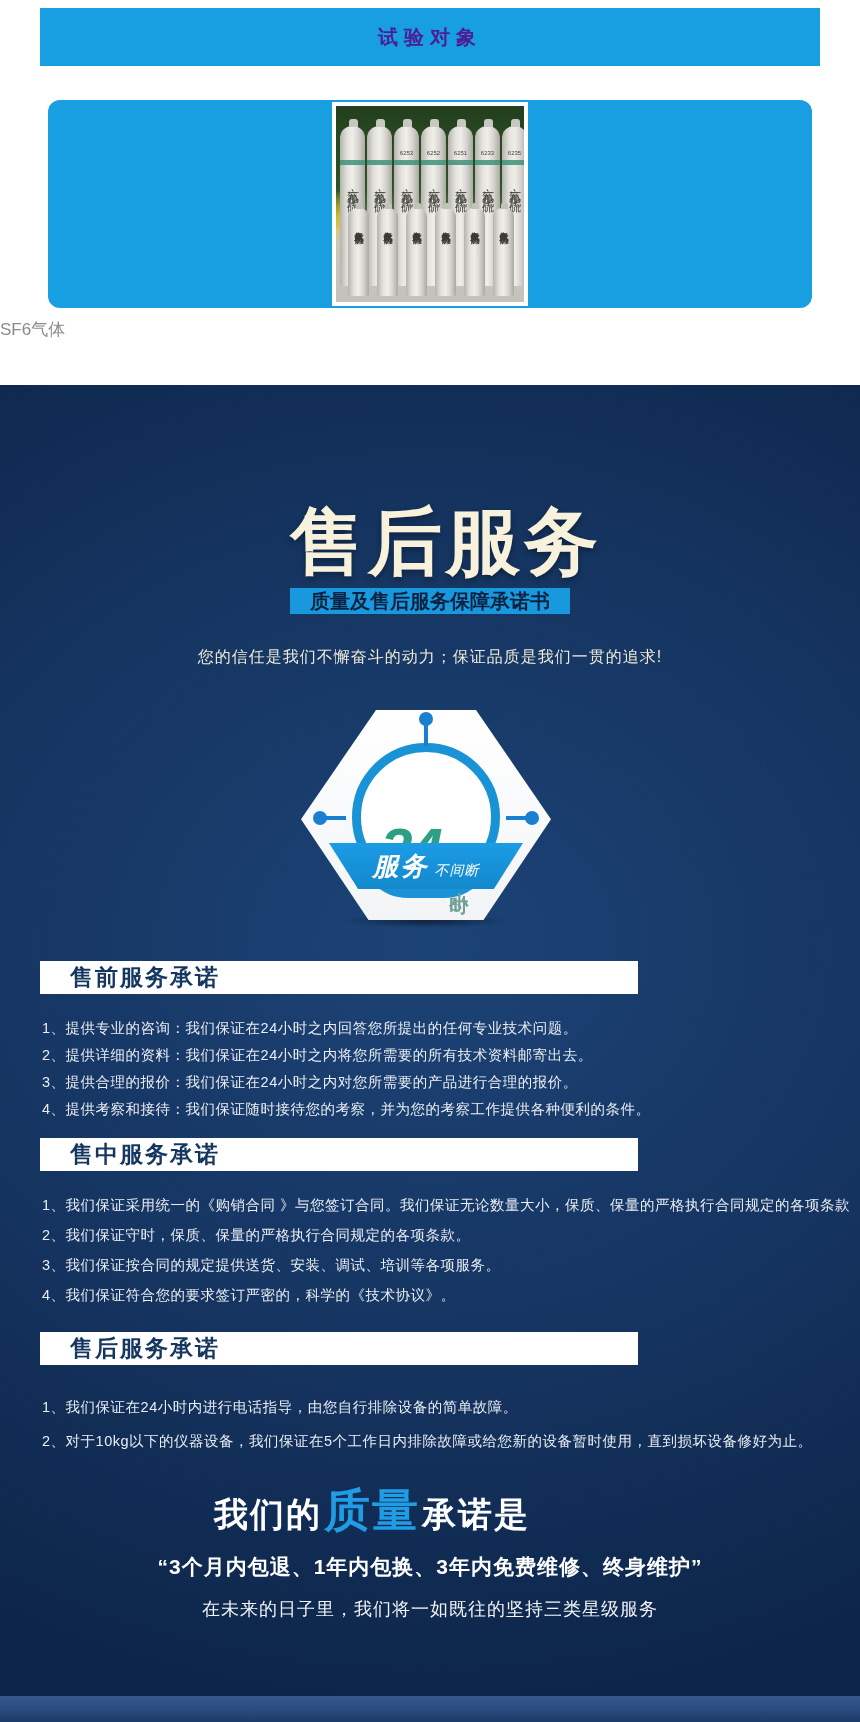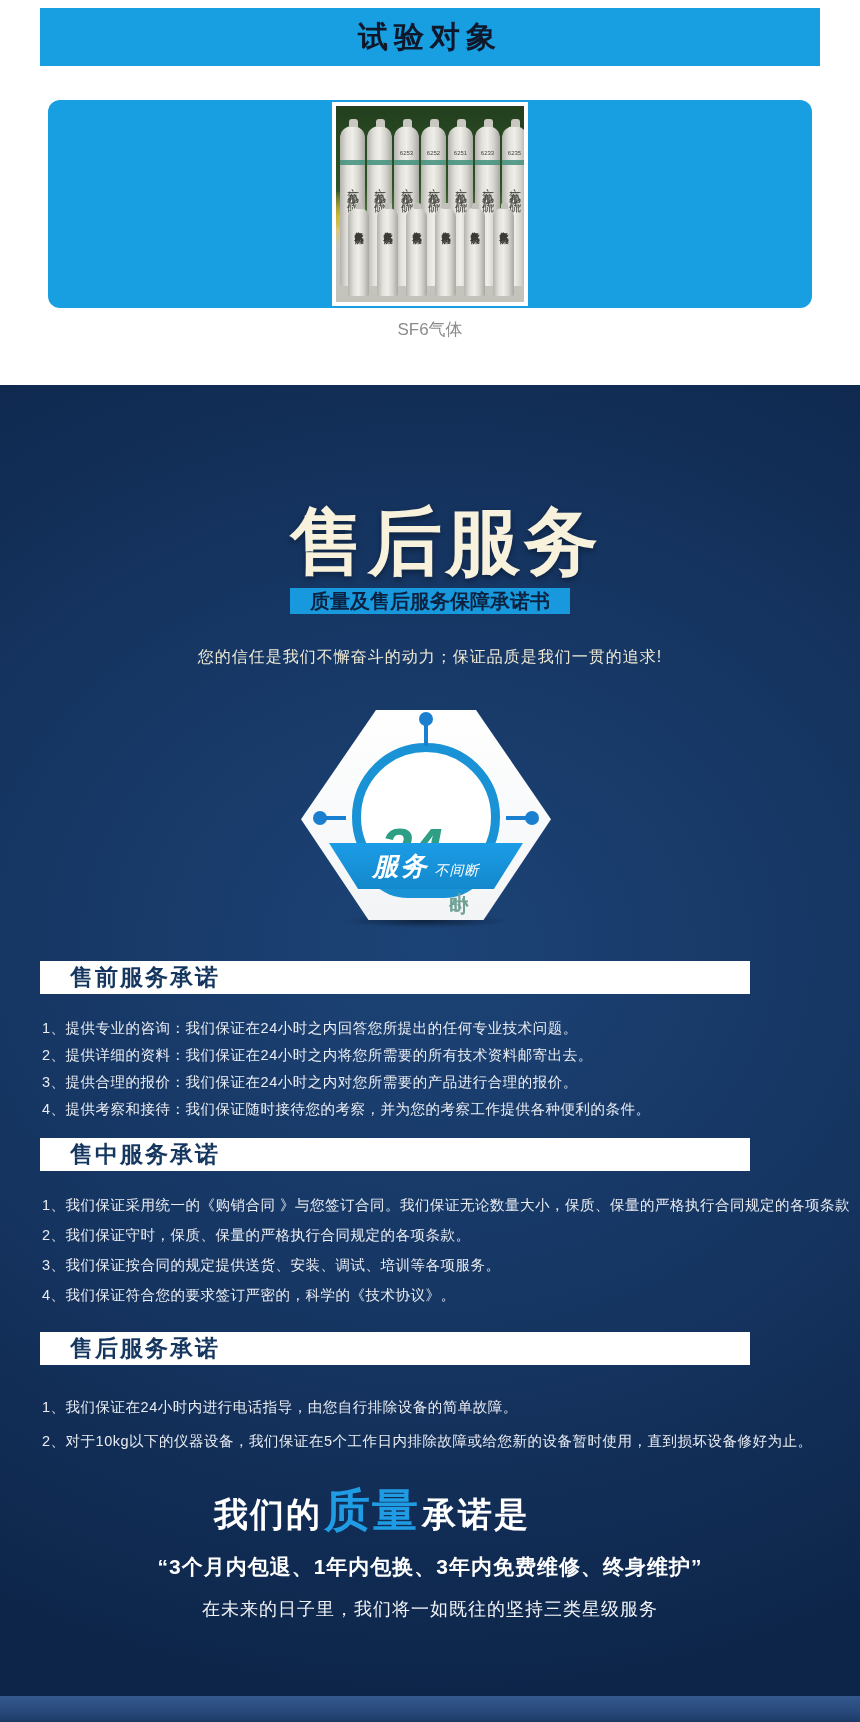--- a/index.html
+++ b/index.html
@@ -3,21 +3,21 @@
 <meta charset="utf-8">
 <style>
   * { margin:0; padding:0; box-sizing:border-box; }
   html,body { background:#ffffff; }
   body { font-family:"Liberation Sans","DejaVu Sans",sans-serif; }
   .page { position:relative; width:860px; height:1722px; margin:0 auto; background:#ffffff; overflow:hidden; }
 
   
   .top-header { position:absolute; left:40px; top:8px; width:780px; height:58px;
     background:#189fe1; display:flex; align-items:center; justify-content:center; }
-  .top-header span { color:#0f172a; font-size:30px; font-weight:bold; letter-spacing:6px; }
+  .top-header span { color:#4c1d95; font-size:20px; font-weight:bold; letter-spacing:6px; }
 
   
   .product-box { position:absolute; left:48px; top:100px; width:764px; height:208px;
     background:#189fe1; border-radius:12px; }
   .photo { position:absolute; left:332px; top:102px; width:196px; height:204px;
     background:#ffffff; padding:4px; }
   .photo-inner { position:relative; width:188px; height:196px; overflow:hidden;
     background:linear-gradient(180deg,#233f1e 0%,#2e5426 42%,#51713c 55%,#c9c8c0 63%,#c4c3bb 100%); }
   .flowers { position:absolute; left:-6px; top:86px; width:34px; height:64px;
     background:radial-gradient(circle at 40% 40%,#e6c832 0%,rgba(230,200,50,0) 65%); }
@@ -29,21 +29,21 @@
   .cyl.f::before { content:""; position:absolute; left:50%; top:-5px; width:7px; height:6px;
     margin-left:-3px; background:#c2c1bb; border-radius:2px 2px 0 0; }
   .stripe { position:absolute; left:0; top:34px; width:100%; height:5px; background:#3f8f7a; opacity:.85; }
   .vlabel { position:absolute; left:50%; transform:translateX(-50%); writing-mode:vertical-rl;
     color:#4a4a44; }
   .cyl.b .vlabel { top:52px; font-size:12px; letter-spacing:4px; }
   .cyl.f .vlabel { top:16px; font-size:9px; letter-spacing:1px; color:#3b3b36; font-weight:bold; }
   .cnum { position:absolute; left:50%; transform:translateX(-50%); top:24px; font-size:6px;
     font-style:normal; color:#44443f; letter-spacing:0; }
 
-  .caption { position:absolute; left:0; top:318px; width:860px; text-align:center;
+  .caption { position:absolute; left:0; top:318px; width:860px; text-align:left;
     color:#8b8b8b; font-size:17px; }
 
   
   .dark { position:absolute; left:0; top:385px; width:860px; height:1337px;
     background:radial-gradient(ellipse 900px 760px at 430px 560px,#1c4376 0%,#153460 55%,#0d2549 100%);
     overflow:hidden; }
 
   .big-title { position:absolute; left:16px; top:108px; width:860px; text-align:center;
     color:#f8f2dc; font-size:74px; font-weight:bold; letter-spacing:4px;
     text-shadow:0 3px 6px rgba(0,0,0,.35); }
@@ -77,21 +77,21 @@
   .a-right-stem { left:205px; top:106px; width:20px; height:4px; }
   .ribbon { position:absolute; left:28px; top:133px; width:194px; height:46px;
     clip-path:polygon(0 0,100% 0,85% 100%,15% 100%);
     background:linear-gradient(180deg,#1b9ce6 0%,#1488cc 100%);
     display:flex; align-items:center; justify-content:center; }
   .ribbon .r-main { color:#ffffff; font-size:26px; font-weight:bold; font-style:italic; letter-spacing:2px; }
   .ribbon .r-sub { color:#ffffff; font-size:14px; font-style:italic; font-weight:normal;
     margin-left:6px; margin-top:10px; letter-spacing:1px; }
 
   
-  .bar { position:absolute; left:40px; width:710px; height:33px; background:#ffffff;
+  .bar { position:absolute; left:40px; width:598px; height:33px; background:#ffffff;
     display:flex; align-items:center; }
   .bar span { color:#14365f; font-size:23px; font-weight:bold; padding-left:30px; letter-spacing:2px; }
   .bar1 { top:576px; } .bar2 { top:753px; } .bar3 { top:947px; }
   .clist { position:absolute; left:42px; width:812px; list-style:none; color:#e9ecf2;
     font-size:14.5px; white-space:nowrap; }
   .clist li { letter-spacing:.5px; }
   .list1 { top:630px; } .list1 li { line-height:27px; }
   .list2 { top:805px; } .list2 li { line-height:30px; }
   .list3 { top:1005px; } .list3 li { line-height:34px; }
 

